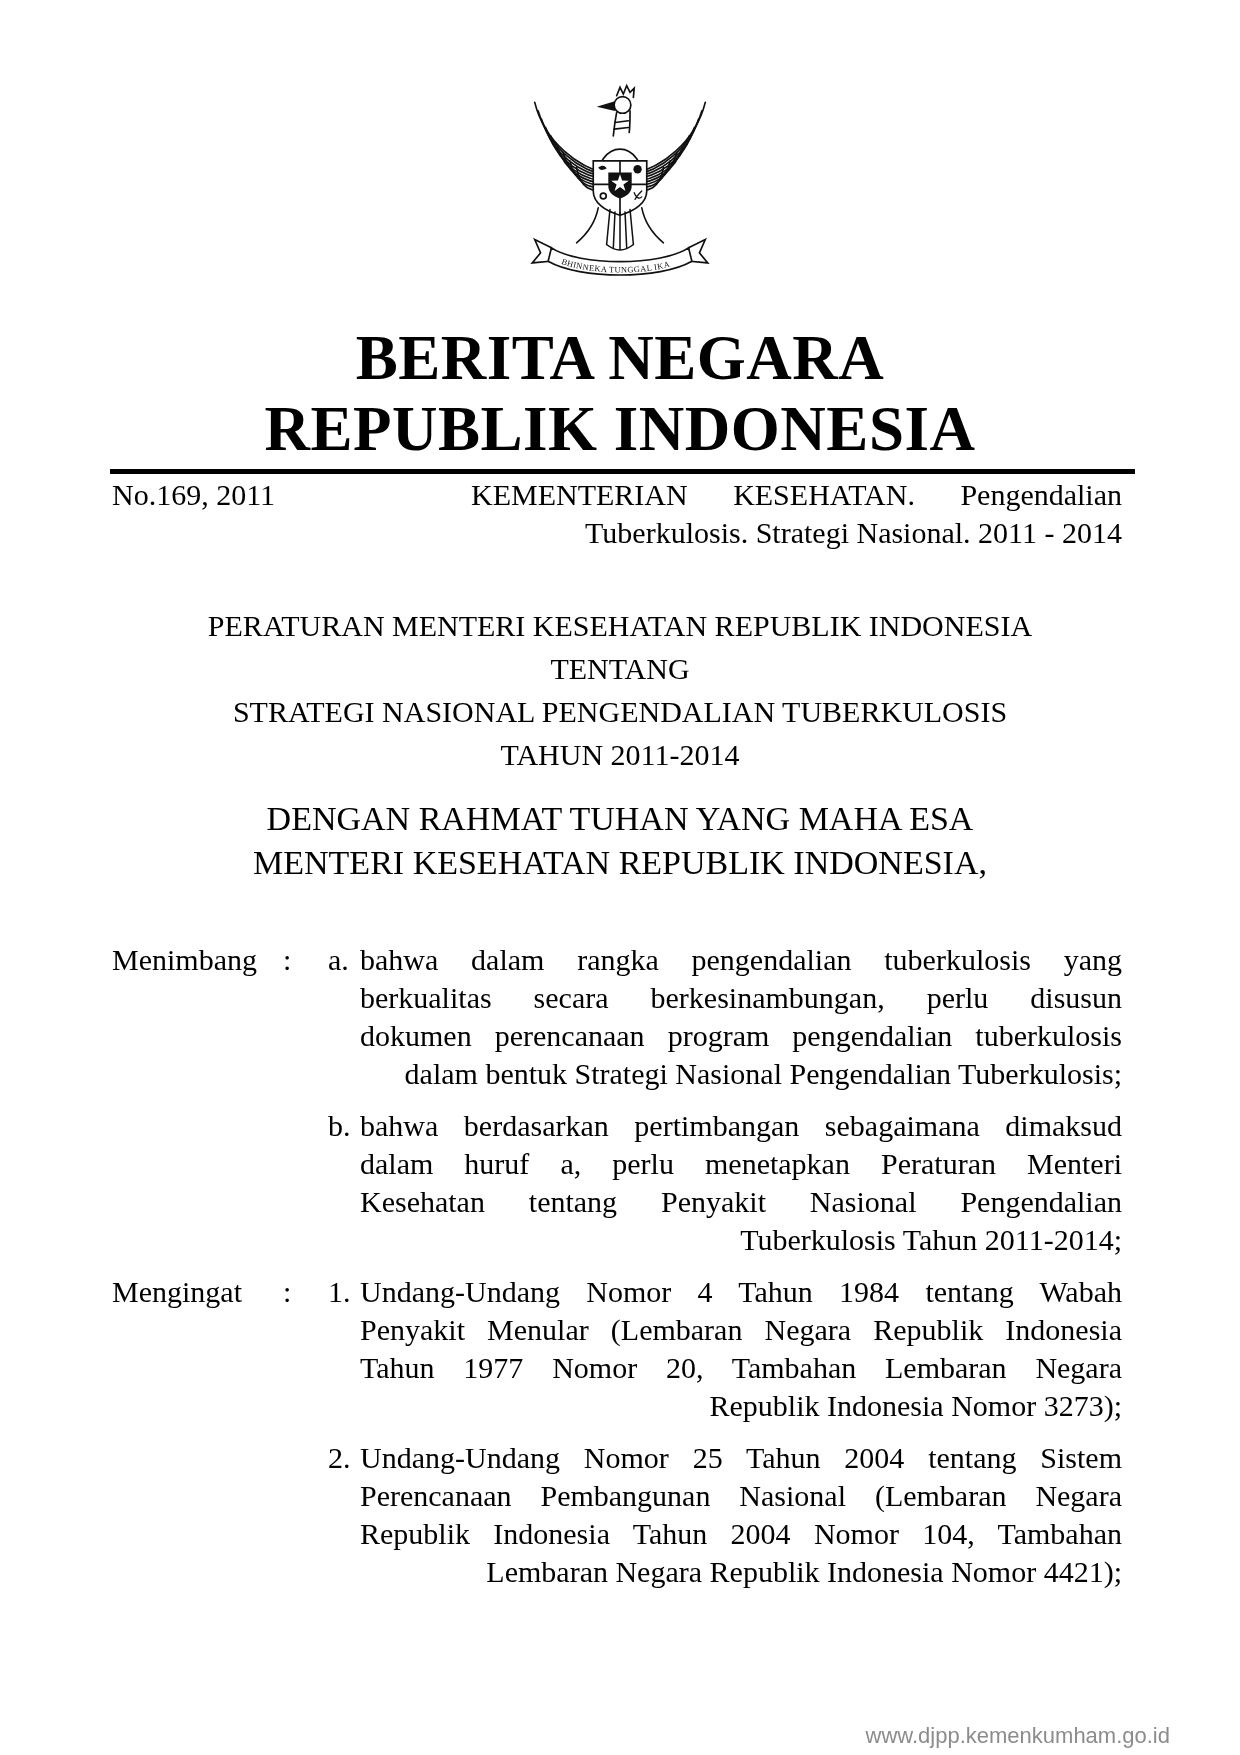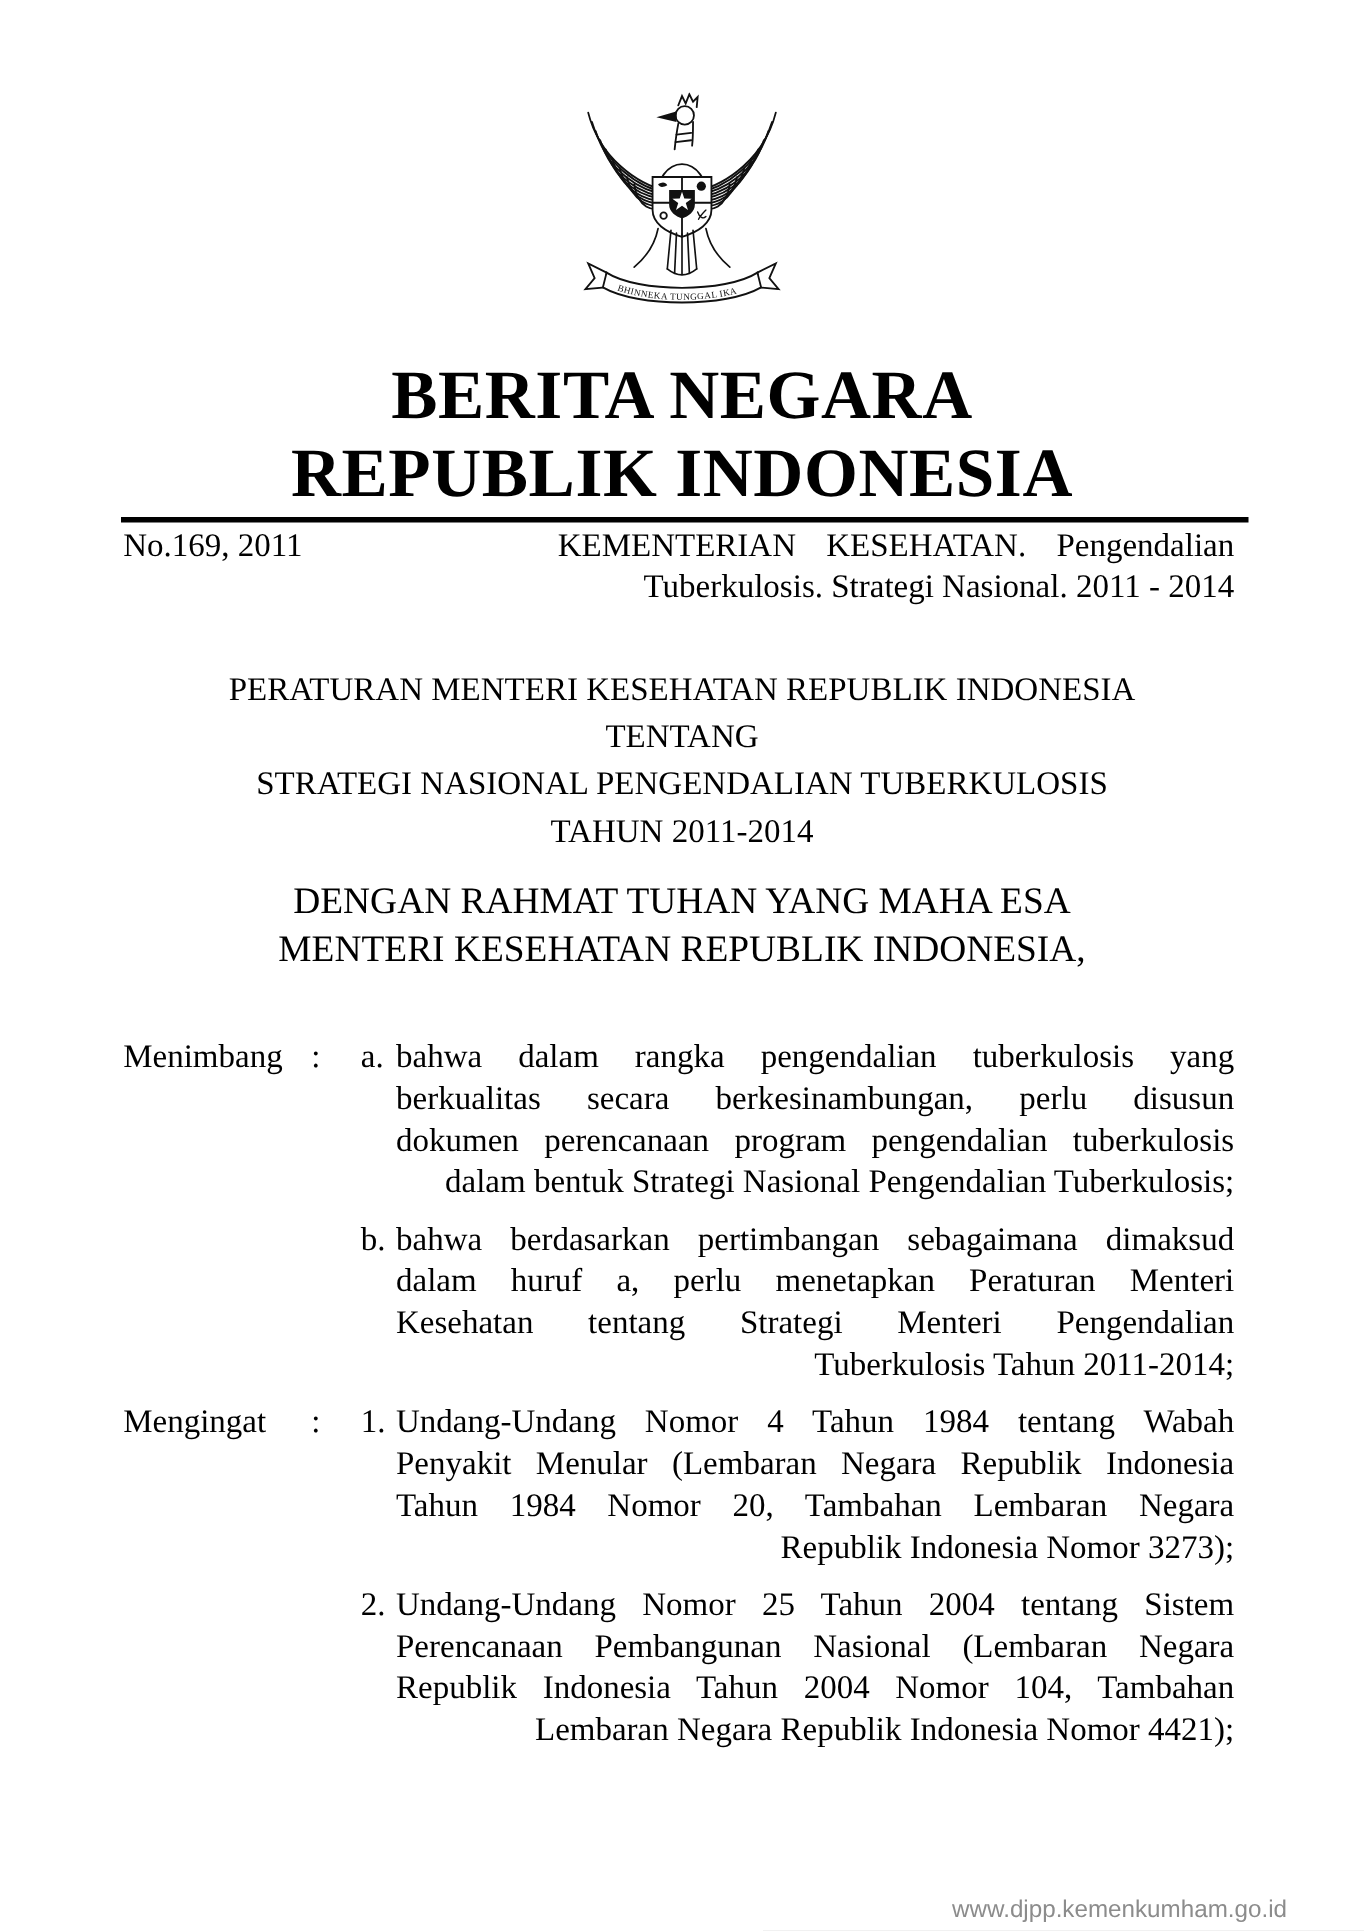--- a/index.html
+++ b/index.html
@@ -15,21 +15,21 @@
     margin-top:26px; text-align:center;
     font-size:63px; line-height:71px; font-weight:bold; letter-spacing:0.5px;
   }
   .masthead-rule {
     margin:4px 105px 0 110px; height:0;
     border:none; border-top:5px solid #000;
   }
 
   .meta-row {
     display:flex; margin:2px 118px 0 112px;
-    font-size:30px; line-height:38px;gap:36px;
+    font-size:30px; line-height:38px;
   }
   .meta-number { width:359px; flex:none; }
   .meta-subject { flex:1; }
 
   .decree-heading { margin-top:52px; text-align:center; font-size:30px; line-height:43px; }
   .preamble { margin-top:21px; text-align:center; font-size:34px; line-height:44px; }
 
   .cons-section { margin:56px 118px 0 112px; font-size:30px; line-height:38px; }
   .cons-row { display:flex; margin-bottom:14px; }
   .cons-label { width:171px; flex:none; }
@@ -158,33 +158,33 @@
       </div>
     </div>
 
     <div class="cons-row">
       <div class="cons-label"></div>
       <div class="cons-colon"></div>
       <div class="cons-marker">b.</div>
       <div class="cons-body">
         <div class="line-j">bahwa berdasarkan pertimbangan sebagaimana dimaksud</div>
         <div class="line-j">dalam huruf a, perlu menetapkan Peraturan Menteri</div>
-        <div class="line-j">Kesehatan tentang Strategi Menteri Pengendalian</div>
+        <div class="line-j">Kesehatan tentang Penyakit Nasional Pengendalian</div>
         <div class="line-l">Tuberkulosis Tahun 2011-2014;</div>
       </div>
     </div>
 
     <div class="cons-row">
       <div class="cons-label">Mengingat</div>
       <div class="cons-colon">:</div>
       <div class="cons-marker">1.</div>
       <div class="cons-body">
         <div class="line-j">Undang-Undang Nomor 4 Tahun 1984 tentang Wabah</div>
         <div class="line-j">Penyakit Menular (Lembaran Negara Republik Indonesia</div>
-        <div class="line-j">Tahun 1984 Nomor 20, Tambahan Lembaran Negara</div>
+        <div class="line-j">Tahun 1977 Nomor 20, Tambahan Lembaran Negara</div>
         <div class="line-l">Republik Indonesia Nomor 3273);</div>
       </div>
     </div>
 
     <div class="cons-row">
       <div class="cons-label"></div>
       <div class="cons-colon"></div>
       <div class="cons-marker">2.</div>
       <div class="cons-body">
         <div class="line-j">Undang-Undang Nomor 25 Tahun 2004 tentang Sistem</div>

